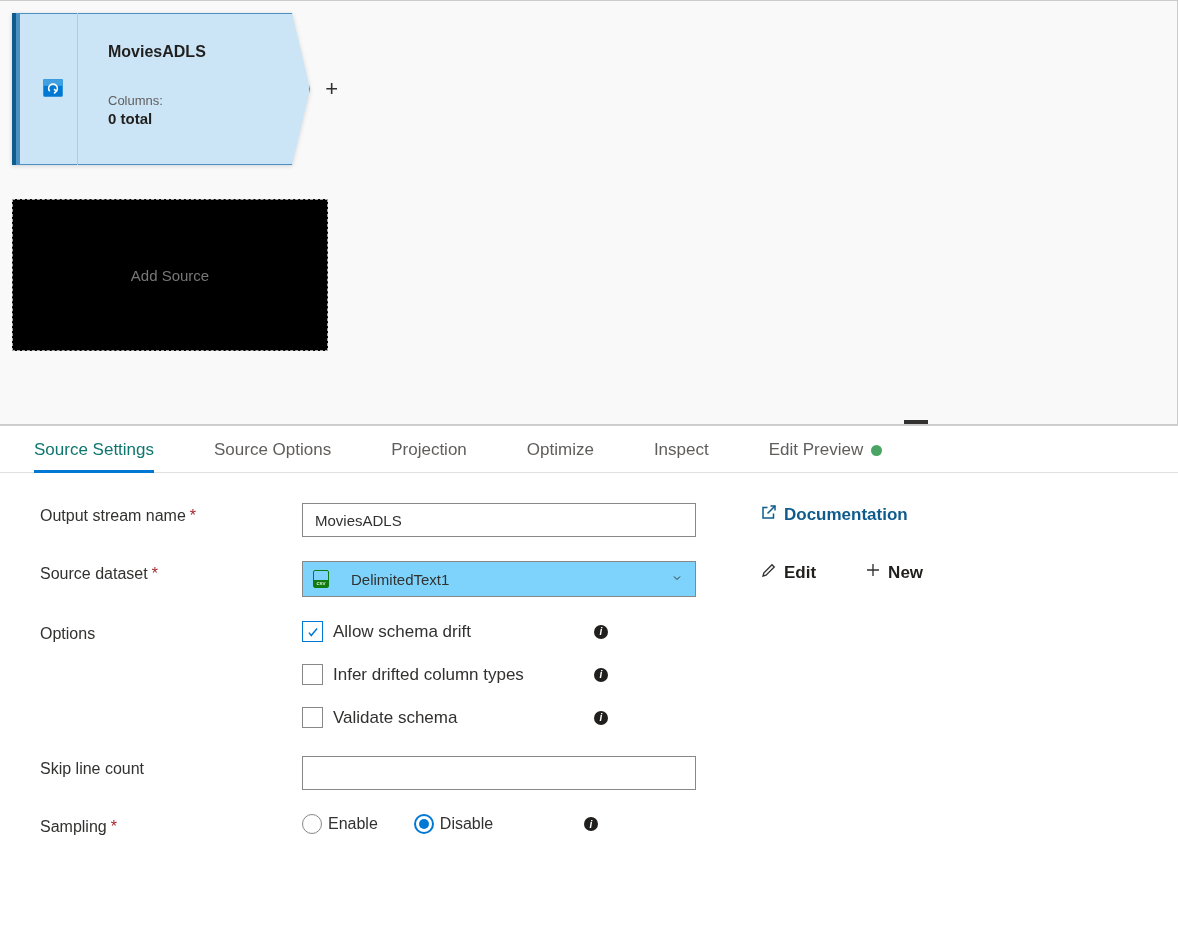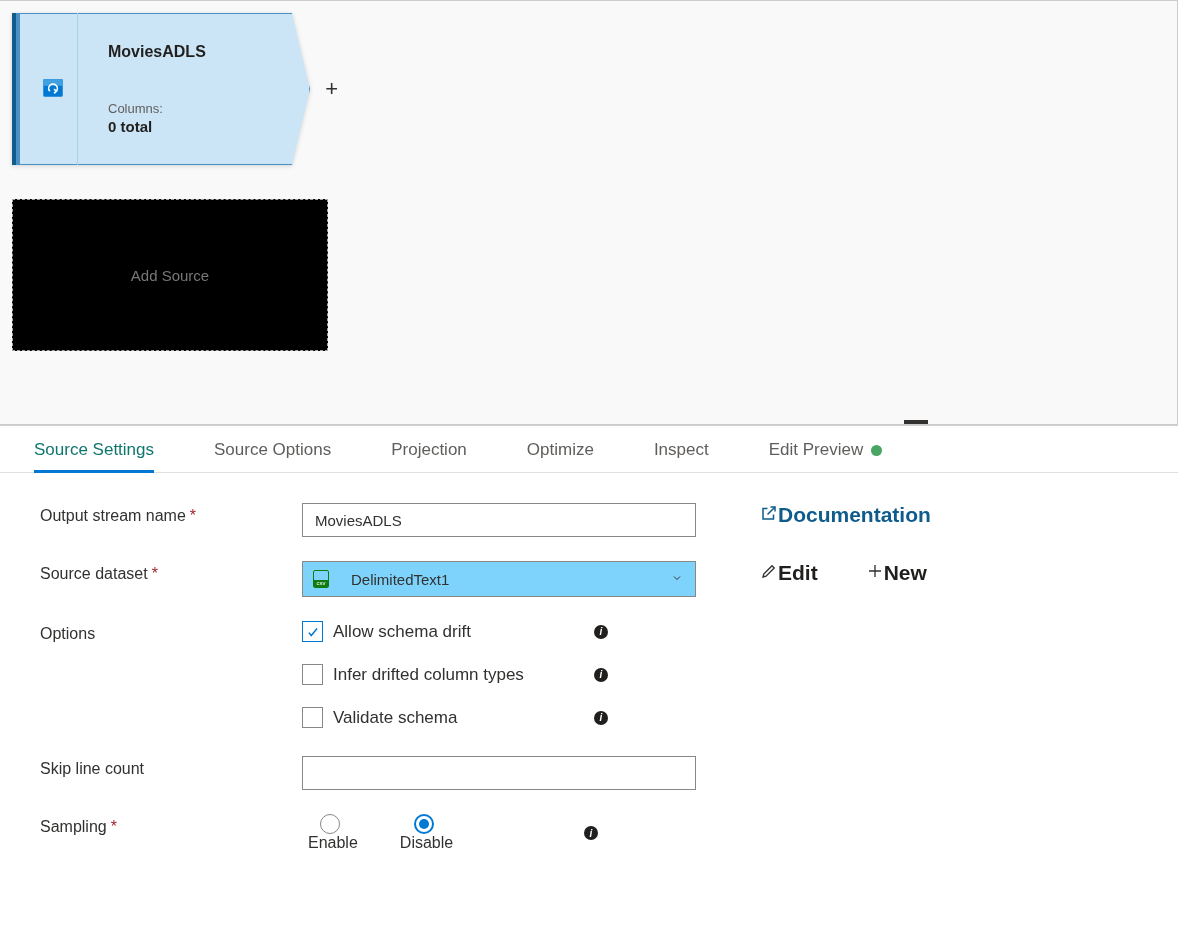--- a/index.html
+++ b/index.html
@@ -62,21 +62,21 @@
     left: 96px; top: 30px;
   }
   .node-title {
     font-size: 16px;
     font-weight: 600;
     color: #201f1e;
   }
   .node-columns-label {
     font-size: 13px;
     color: #605e5c;
-    margin-top: 40px;
+    margin-top: 32px;
   }
   .node-columns-value {
     font-size: 15px;
     font-weight: 600;
     color: #201f1e;
     margin-top: 2px;
   }
   .add-trans-btn {
     position: absolute;
     right: -28px;
@@ -214,25 +214,25 @@
     text-align: center;
     line-height: 7px;
   }
   .action-links {
     display: flex;
     gap: 48px;
     align-items: center;
     padding-left: 54px;
   }
   .action-link {
-    font-size: 21px;
+    font-size: 17px;
     color: #201f1e;
     display: flex;
     align-items: center;
-    gap: 0;
+    gap: 6px;
     cursor: pointer;
   }
   .action-link.doc { color: #0f5c8c; font-weight: 600;}
   .action-link.doc .icon-holder { color: #0f5c8c; }
   .action-link .bold { font-weight: 600; color: #201f1e; }
   .checkbox-row {
     display: flex;
     align-items: center;
     gap: 10px;
     margin-bottom: 22px;
@@ -298,21 +298,21 @@
   }
   .radio.selected .dot {
     width: 10px; height: 10px;
     border-radius: 50%;
     background: #0078d4;
   }
   .radio-label {
     font-size: 16px;
     margin-left: 6px;
   }
-  .radio-item { display: flex; align-items: center; cursor: pointer; flex-direction: column; }
+  .radio-item { display: flex; align-items: center; cursor: pointer; }
   .icon-svg { width: 18px; height: 18px; }
   .source-icon-svg { width: 26px; height: 26px; }
   .options-col { grid-column: 2; }
 </style>
 </head>
 <body>
 
 <div class="canvas-area">
   <div class="node-wrap">
     <div class="node">

